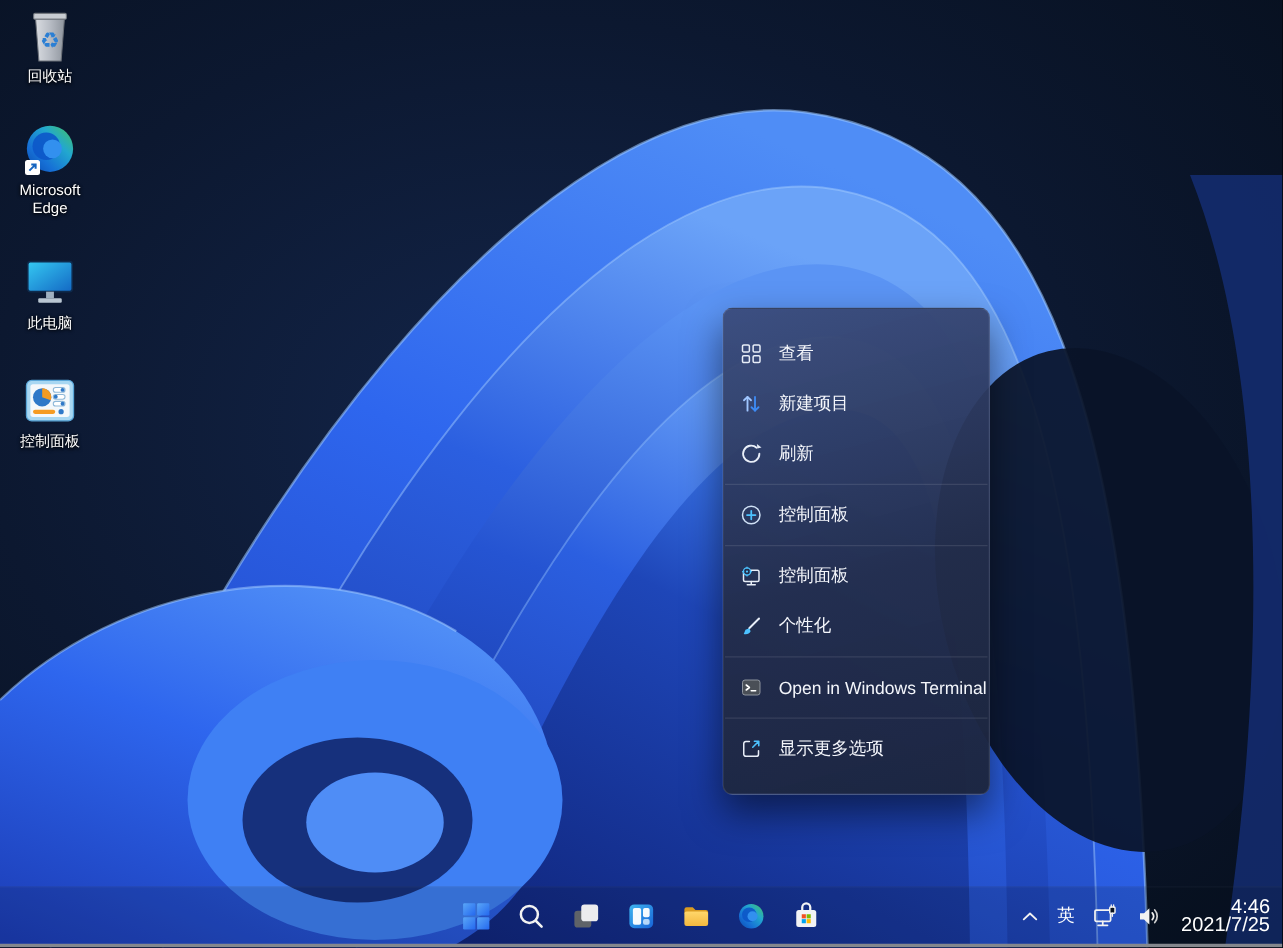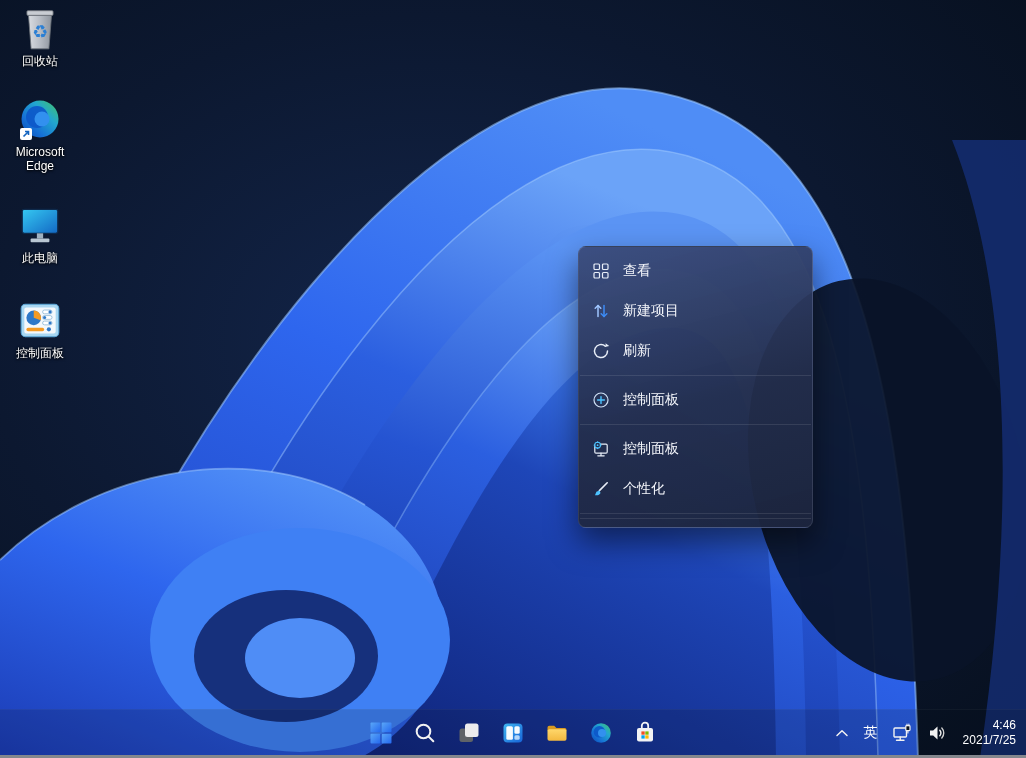--- a/index.html
+++ b/index.html
@@ -8,22 +8,22 @@
   .wall{position:absolute;inset:0;}
 
   
   .dicon{position:absolute;left:4px;width:72px;display:flex;flex-direction:column;
     align-items:center;cursor:default;}
   .dicon .art{width:46px;height:46px;display:flex;align-items:center;justify-content:center;}
   .dlabel{margin-top:2px;font-size:12px;line-height:14px;color:#fff;text-align:center;
     text-shadow:0 1px 3px rgba(0,0,0,.95),0 0 2px rgba(0,0,0,.8);}
 
   
-  .cmenu{position:absolute;left:578px;top:246px;width:235px;box-sizing:border-box;
-    padding:4px 0;border-radius:8px;
+  .cmenu{position:absolute;left:578px;top:246px;width:214px;box-sizing:border-box;
+    padding:16px 0;border-radius:8px;
     background:linear-gradient(165deg,rgba(58,74,120,.93),rgba(35,45,75,.96) 55%,rgba(28,37,62,.97));
     border:1px solid rgba(255,255,255,.10);
     box-shadow:0 14px 30px rgba(0,0,0,.5);}
   .mi{display:flex;align-items:center;height:40px;padding:0 10px 0 12px;
     color:#f4f6fb;font-size:14px;gap:12px;border-radius:4px;}
   .mi-ic{width:20px;height:20px;display:flex;align-items:center;justify-content:center;
     flex:0 0 20px;}
   .mi-label{white-space:nowrap;}
   .sep{height:1px;margin:4px 1px;background:rgba(255,255,255,.10);}
 
@@ -32,21 +32,21 @@
     background:rgba(9,14,26,.15);border-top:1px solid rgba(255,255,255,.04);}
   .tb-center{position:absolute;left:50%;top:2px;height:41px;transform:translateX(-50%);
     display:flex;align-items:center;}
   .tbtn{width:44px;height:40px;display:flex;align-items:center;justify-content:center;
     border-radius:6px;}
   .tb-tray{position:absolute;right:0;top:2px;height:41px;display:flex;align-items:center;
     padding-right:10px;gap:1px;color:#fff;}
   .tray-btn{height:36px;display:flex;align-items:center;justify-content:center;
     padding:0 6px;border-radius:6px;}
   .lang{font-size:14px;}
-  .clock{text-align:right;font-size:12px;line-height:15px;margin-left:8px;color:#fff;}
+  .clock{text-align:right;font-size:16px;line-height:15px;margin-left:8px;color:#fff;}
   .strip{position:absolute;left:0;right:0;bottom:0;height:3px;background:#84878d;}
 </style>
 </head>
 <body>
 
 <div class="screen">
 
   <svg class="wall" viewBox="0 0 1026 758" preserveAspectRatio="none">
     <defs>
       <radialGradient id="bg" cx="42%" cy="45%" r="78%">
@@ -246,23 +246,42 @@
         <svg width="18" height="18" viewBox="0 0 18 18" fill="none" stroke-linecap="round">
           <path d="M15.2 2.8 L7.4 10.6" stroke="#e8eef8" stroke-width="1.6"></path>
           <path d="M7.4 10.6 L4.4 11.8 L3 15.2 C5.6 15.8 7.6 14.8 8.5 13 Z" fill="#4cc2ff"></path>
         </svg>
       </span>
       <span class="mi-label">个性化</span>
     </div>
 
     <div class="sep"></div>
 
+    <div class="mi">
+      <span class="mi-ic">
+        <svg width="18" height="18" viewBox="0 0 18 18">
+          <rect x="2" y="3" width="14" height="12" rx="2" fill="#4a4f57" stroke="#9aa0a8" stroke-width="0.7"></rect>
+          <path d="M5 7 L7.5 9 L5 11" fill="none" stroke="#fff" stroke-width="1.3" stroke-linecap="round" stroke-linejoin="round"></path>
+          <path d="M9 11.6 H12.5" stroke="#fff" stroke-width="1.3" stroke-linecap="round"></path>
+        </svg>
+      </span>
+      <span class="mi-label">Open in Windows Terminal</span>
+    </div>
 
     <div class="sep"></div>
 
+    <div class="mi">
+      <span class="mi-ic">
+        <svg width="18" height="18" viewBox="0 0 18 18" fill="none" stroke-linecap="round" stroke-linejoin="round">
+          <path d="M7.5 3.2 H4.7 A1.7 1.7 0 0 0 3 4.9 V13.3 A1.7 1.7 0 0 0 4.7 15 H13.1 A1.7 1.7 0 0 0 14.8 13.3 V10.5" stroke="#e8eef8" stroke-width="1.2"></path>
+          <path d="M10.2 7.8 L15 3 M11.5 3 H15 V6.5" stroke="#4cc2ff" stroke-width="1.3"></path>
+        </svg>
+      </span>
+      <span class="mi-label">显示更多选项</span>
+    </div>
   </div>
 
   <div class="taskbar">
 
     <div class="tb-center">
 
       <div class="tbtn">
         <svg width="24" height="24" viewBox="0 0 24 24">
           <defs>
               <linearGradient id="stG" x1="0" y1="0" x2="1" y2="1">

